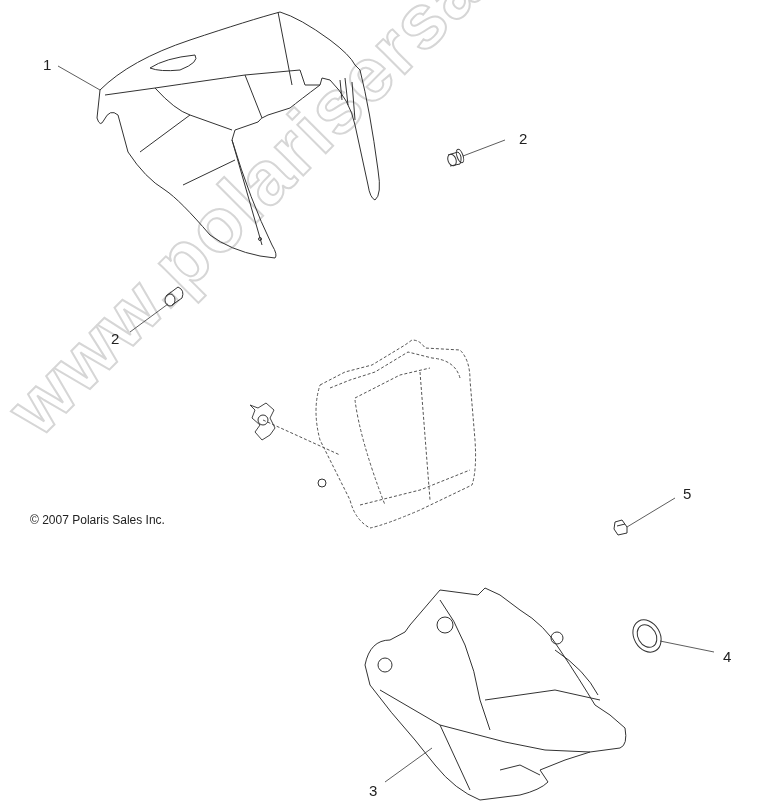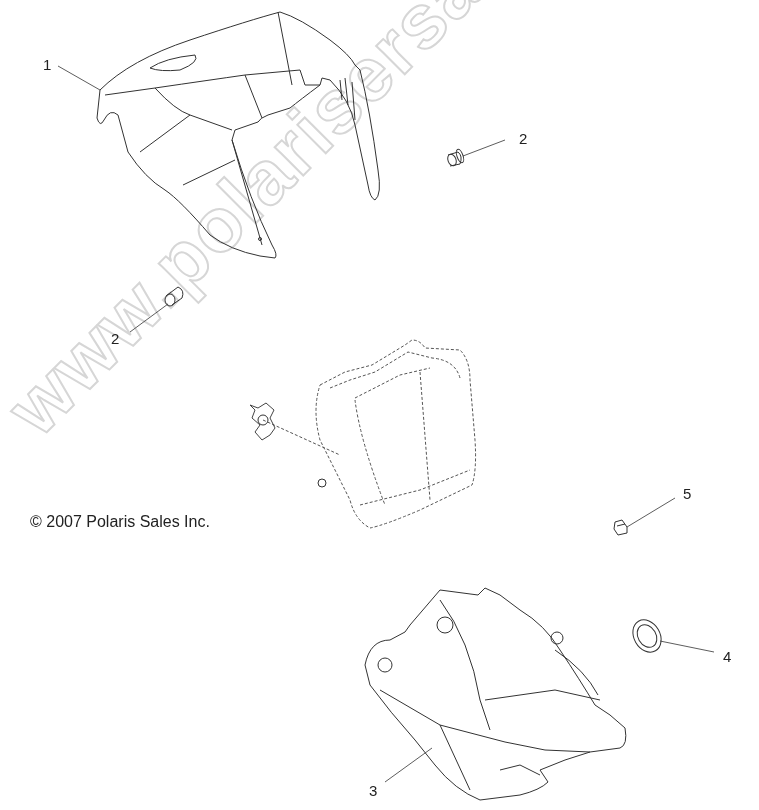--- a/index.html
+++ b/index.html
@@ -1,19 +1,19 @@
 <!DOCTYPE html>
 <html><head>
 <meta charset="utf-8">
 <style>
   html, body { margin:0; padding:0; background:#ffffff; }
   body { width:759px; height:810px; position:relative; overflow:hidden; font-family:"Liberation Sans", sans-serif; }
   #canvas { position:absolute; left:0; top:0; width:759px; height:810px; }
   .callout { position:absolute; font-size:15px; color:#222; font-family:"Liberation Sans", sans-serif; line-height:1; }
-  .copyright { position:absolute; left:30px; top:513px; font-size:16px; color:#222; font-family:"Liberation Sans", sans-serif; white-space:nowrap; }
+  .copyright { position:absolute; left:30px; top:513px; font-size:12px; color:#222; font-family:"Liberation Sans", sans-serif; white-space:nowrap; }
   .watermark { position:absolute; left:-10px; top:390px; width:1000px; transform-origin:0 0; transform:rotate(-45deg);
      font-family:"Liberation Sans", sans-serif; font-weight:bold; font-size:76px; letter-spacing:2px;
      color:#ffffff; -webkit-text-stroke:2px #d4d4d4; white-space:nowrap; pointer-events:none; opacity:0.95; }
 </style>
 </head>
 <body>
 
 <div id="canvas">
 
   <div class="watermark">www.polarisersatzteile.de</div>

